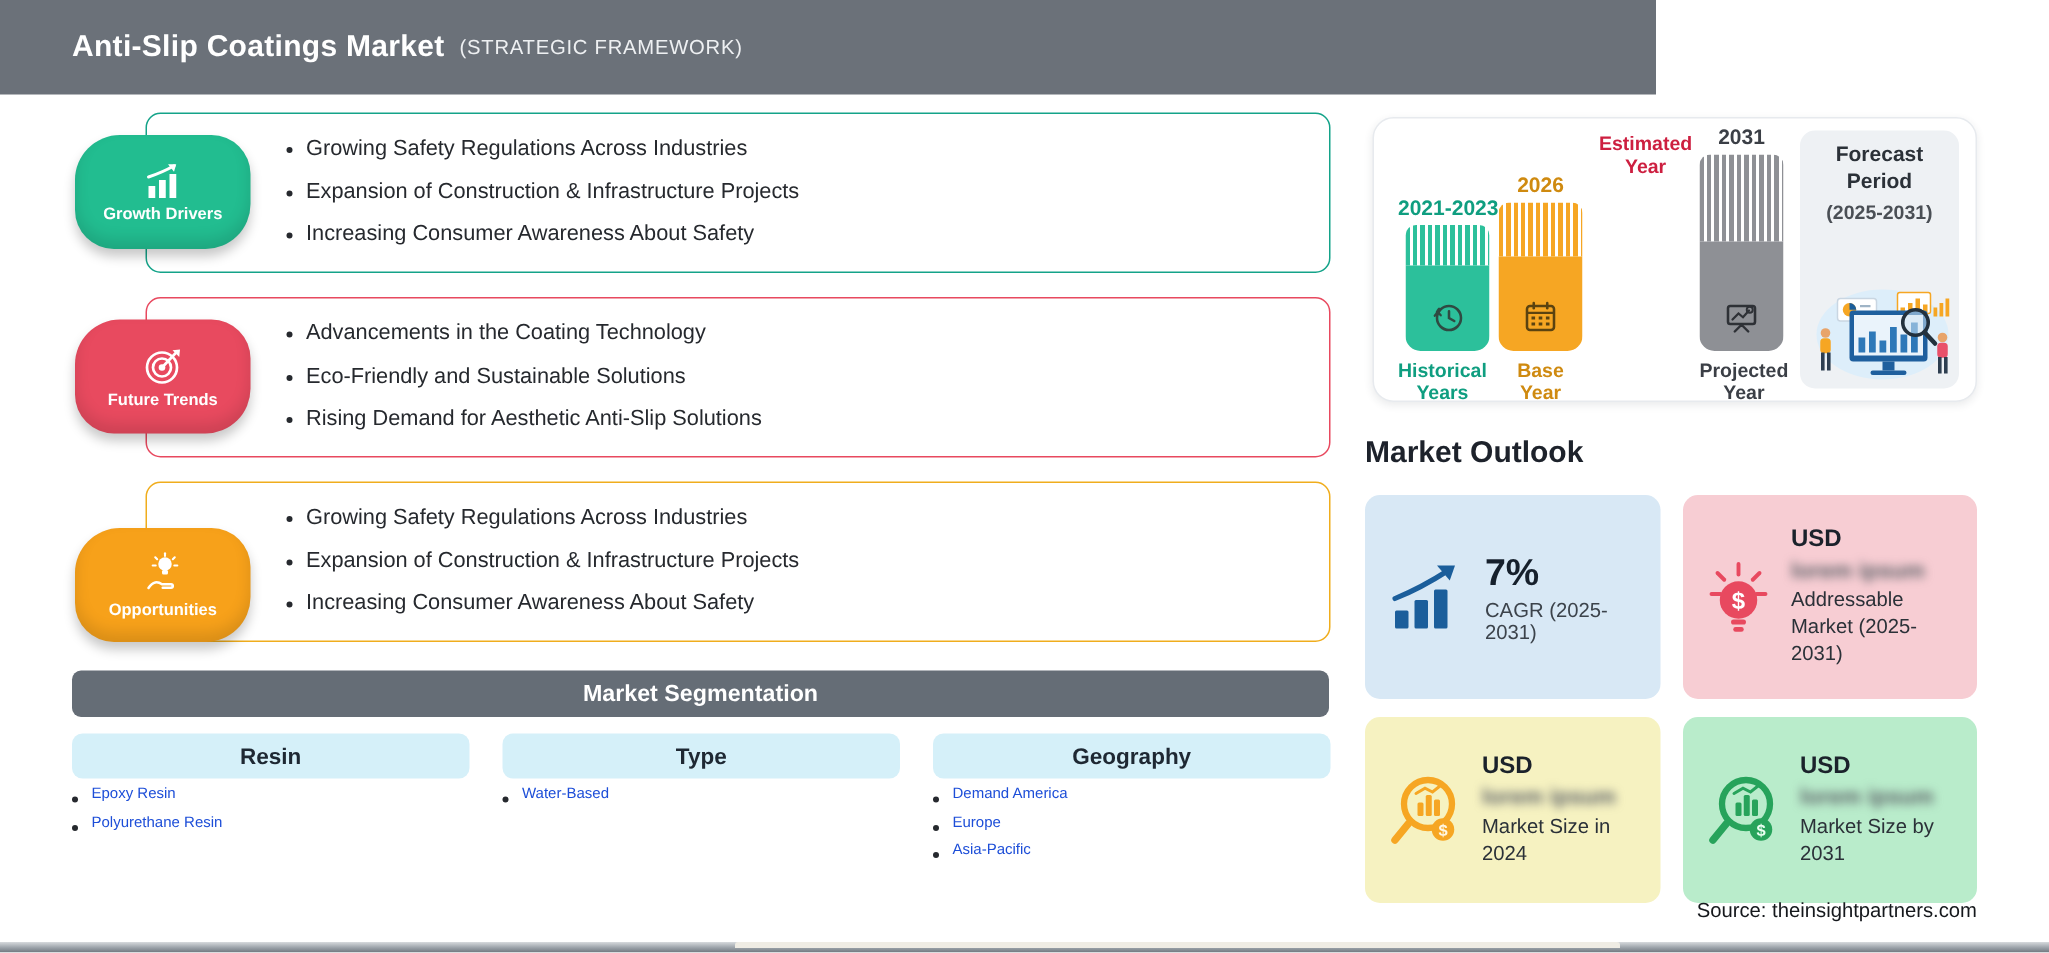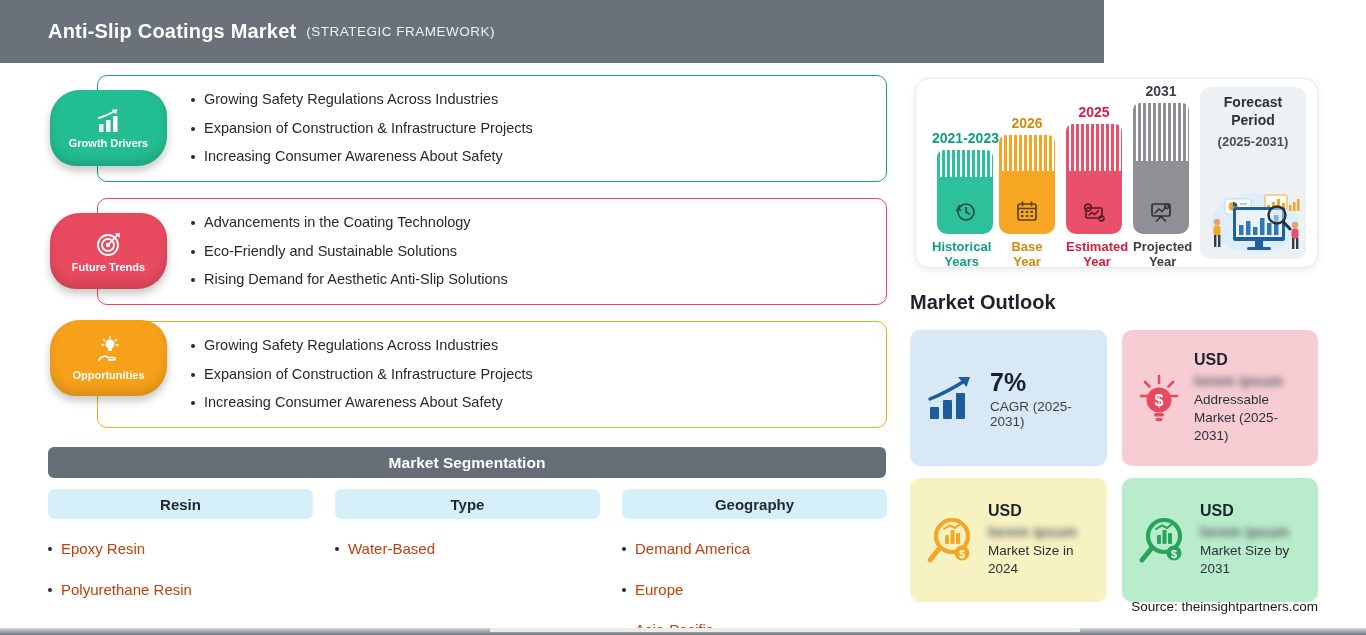--- a/index.html
+++ b/index.html
@@ -22,28 +22,28 @@
   .box-growth { top:75px; border-color:#14a389; }
   .box-trends { top:198px; border-color:#e8495f; }
   .box-opps   { top:321px; border-color:#f0ad1d; }
 
   .bullet { display:flex; align-items:flex-start; gap:9px; font-size:14.5px; color:#26292e; line-height:1.2; }
   .bullet .dot { width:4px; height:4px; border-radius:50%; background:#26292e; margin-top:7px; flex:none; }
 
   .badge { position:absolute; left:50px; width:117px; height:76px; border-radius:30px 26px 30px 26px; color:#fff; display:flex; flex-direction:column; align-items:center; justify-content:center; gap:3px; box-shadow:0 5px 8px rgba(0,0,0,.22), inset 0 -6px 10px rgba(0,0,0,.12); }
   .badge-growth { top:90px;  background:#22bd90; }
   .badge-trends { top:213px; background:#e84a5f; }
-  .badge-opps   { top:320px; background:#f7a11a; }
+  .badge-opps   { top:352px; background:#f7a11a; }
   .badge-label { font-size:11px; font-weight:700; }
 
   
   .seg-header { position:absolute; left:48px; top:447px; width:838px; height:31px; background:#656d76; border-radius:6px; color:#fff; font-size:15.5px; font-weight:700; display:flex; align-items:center; justify-content:center; }
   .seg-chip { position:absolute; top:489px; width:265px; height:30px; background:#d5f0f9; border-radius:7px; color:#1e2833; font-size:15px; font-weight:700; display:flex; align-items:center; justify-content:center; }
   .seg-items { position:absolute; top:524px; width:265px; display:flex; flex-direction:column; gap:6.5px; }
-  .seg-items .bullet { font-size:15px; color:#c2410c;margin-top:16px; }
+  .seg-items .bullet { font-size:10px; color:#1d4ed8; }
   .col1 { left:48px; } .col2 { left:335px; } .col3 { left:622px; }
 
   
   .timeline-card { position:absolute; left:915px; top:78px; width:403px; height:190px; background:#fff; border:1px solid #e7eaee; border-radius:14px; box-shadow:0 2px 6px rgba(40,50,60,.10); }
   .bars-wrap { position:absolute; left:16px; top:4px; display:flex; gap:11px; }
   .tcol { width:56px; display:flex; flex-direction:column; align-items:flex-start; }
   .tcol-top { height:151px; display:flex; flex-direction:column; justify-content:flex-end; align-items:center; }
   .tyear { font-weight:800; font-size:14px; margin-bottom:4px; white-space:nowrap; }
   .tbar { width:56px; border-radius:7px 7px 10px 10px; overflow:hidden; display:flex; flex-direction:column; }
   .tstripes { width:100%; }
@@ -255,36 +255,20 @@
                   <rect x="16.6" y="16" width="2.4" height="2"></rect>
               </g>
             </svg>
           </div>
         </div>
       </div>
       <div class="tcap">Base Year</div>
     </div>
 
     <div class="tcol bar3">
-      <div class="tcol-top">
-        <div class="tyear">2025</div>
-        <div class="tbar">
-          <div class="tstripes"></div>
-          <div class="tsolid">
-            <svg width="28" height="24" viewBox="0 0 28 24">
-              <rect x="6" y="7" width="16" height="10" rx="1.5" fill="none" stroke="#5e1423" stroke-width="1.6"></rect>
-              <path d="M9 14 L12 11.5 L14.5 13.5 L18.5 9.5" fill="none" stroke="#5e1423" stroke-width="1.5" stroke-linecap="round"></path>
-              <circle cx="8" cy="6.5" r="3.4" fill="none" stroke="#5e1423" stroke-width="1.6"></circle>
-              <circle cx="8" cy="6.5" r="1.1" fill="#5e1423"></circle>
-              <circle cx="21.5" cy="17.5" r="3.2" fill="#5e1423"></circle>
-              <path d="M20 17.5 L21.2 18.7 L23.2 16.4" fill="none" stroke="#e9516a" stroke-width="1.2" stroke-linecap="round"></path>
-            </svg>
-          </div>
-        </div>
-      </div>
       <div class="tcap">Estimated Year</div>
     </div>
 
     <div class="tcol bar4">
       <div class="tcol-top">
         <div class="tyear">2031</div>
         <div class="tbar">
           <div class="tstripes"></div>
           <div class="tsolid">
             <svg width="26" height="26" viewBox="0 0 26 26">

